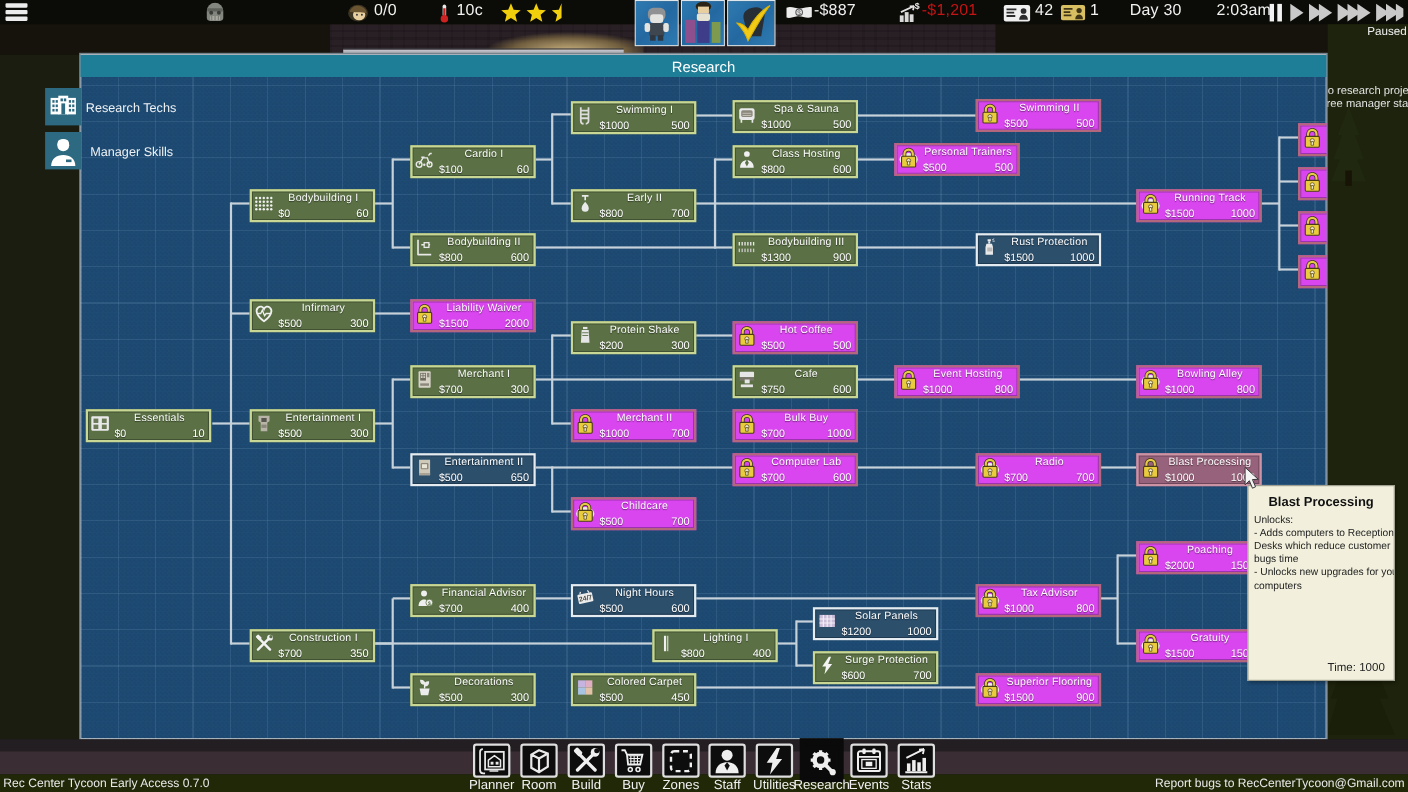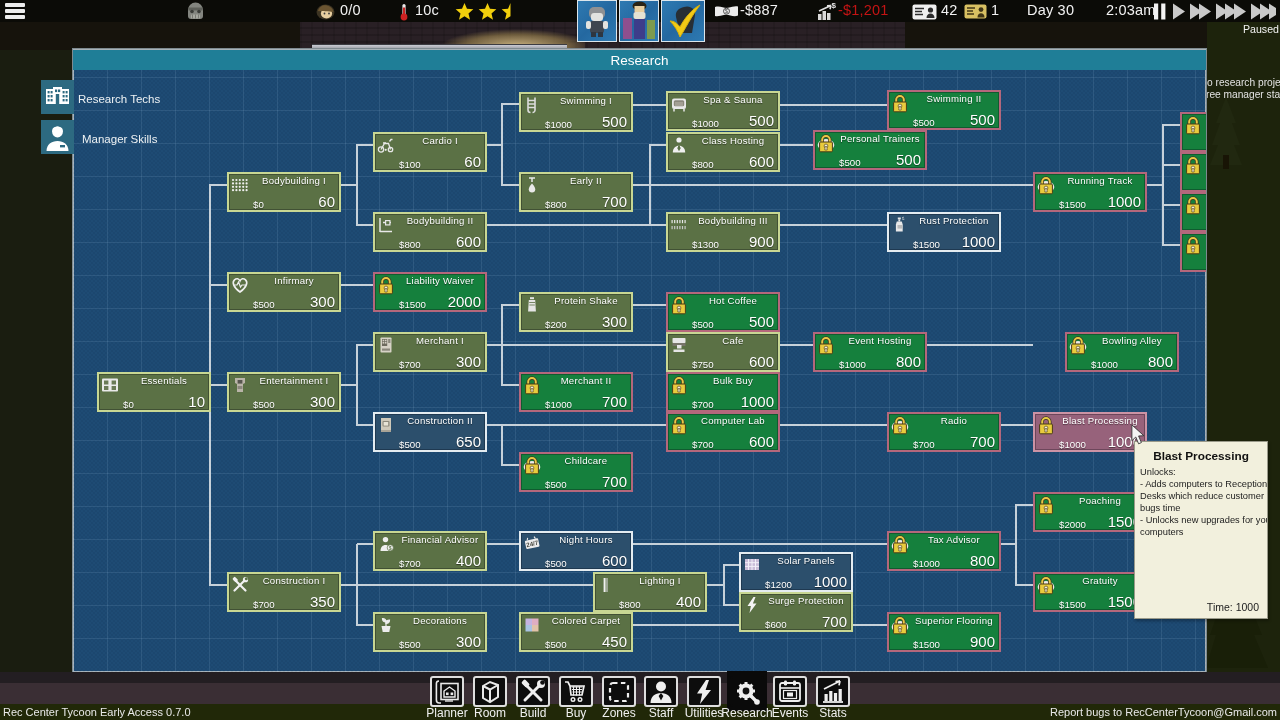--- a/index.html
+++ b/index.html
@@ -12,29 +12,29 @@
 #blob{position:absolute;left:405px;top:23px;width:180px;height:27px;background:radial-gradient(ellipse 95px 22px at 62% 88%,#cdb683,rgba(160,135,80,0.6) 55%,transparent 80%)}
 #winbar{position:absolute;left:312px;top:44px;width:255px;height:6px;background:linear-gradient(#caccd4,#8e8e96);border-top:1px solid #3c3c42}
 #paused{position:absolute;left:1243px;top:22.5px;font-size:10.6px;color:#f2f2f2;z-index:6}
 .pbtn{position:absolute;top:0;height:42px;background:linear-gradient(135deg,#2e7ab2 0%,#2468a0 50%,#2e7ab2 100%);border:1.5px solid #dce6ec}
 #panel{position:absolute;left:73px;top:49px;width:1133px;height:623px;background:#1e4b74;overflow:hidden;box-shadow:inset 0 0 0 1px #a8b2b8,0 0 0 1px #7e8a90}
 #ptitle{position:absolute;left:0;top:1px;width:100%;height:20px;background:#1f7e97;color:#fff;font-size:13.5px;text-align:center;line-height:21px}
 #grid{position:absolute;left:0;top:21px;width:100%;height:602px;
  background-image:repeating-linear-gradient(90deg,rgba(170,205,235,0.12) 0 1px,transparent 1px 34px),repeating-linear-gradient(0deg,rgba(170,205,235,0.12) 0 1px,transparent 1px 33px),repeating-conic-gradient(rgba(0,0,25,0.05) 0% 25%,transparent 0% 50%)}
 #grid{background-size:auto,auto,4px 4px}
 .ln{position:absolute;background:#c6d1da}
-.nd{position:absolute;width:114px;height:40px;border:2px solid;box-shadow:inset 0 0 0 1px rgba(0,0,10,0.28)}
+.nd{position:absolute;width:114px;height:30px;border:2px solid;box-shadow:inset 0 0 0 1px rgba(0,0,10,0.28)}
 .nd.g{background:#5b7145;border-color:#c8d793}
-.nd.r{background:#15803d;border-color:#b4677c}
+.nd.r{background:#d946ef;border-color:#b4677c}
 .nd.b{background:#2c4f6c;border-color:#e4ecf1}
 .nd.h{background:#97627b;border-color:#cc93a5}
 .ni{position:absolute;left:1px;top:1px;width:20px;height:20px}
 .nt{position:absolute;left:22px;right:2px;top:0.5px;text-align:center;font-size:9.6px;letter-spacing:0.25px;color:#fff;white-space:nowrap;text-shadow:0 1px 1px rgba(0,0,0,0.5)}
 .nc{position:absolute;left:24px;bottom:0px;font-size:9.7px;color:#fff;text-shadow:0 1px 1px rgba(0,0,0,0.5)}
-.np{position:absolute;right:4px;bottom:0px;font-size:15px;color:#fff;text-shadow:0 1px 1px rgba(0,0,0,0.5)}
+.np{position:absolute;right:4px;bottom:0px;font-size:10px;color:#fff;text-shadow:0 1px 1px rgba(0,0,0,0.5)}
 .tab{position:absolute;width:33px;height:34px;background:#2d6a81}
 .tablab{position:absolute;font-size:11.5px;color:#eef2f4}
 #rightbg{position:absolute;left:1207px;top:22px;width:73px;height:650px;background:#1d230c}
 #tip{position:absolute;left:1134px;top:441px;width:134px;height:178px;background:#f2f0dd;border:1px solid #9a9a8a;box-shadow:1px 2px 3px rgba(0,0,0,0.3);overflow:hidden;z-index:7}
 #tipt{margin-top:7px;text-align:center;font-size:11.8px;font-weight:bold;color:#111}
 .tl{margin-left:5px;font-size:9.3px;line-height:12px;color:#222;white-space:nowrap}
 #tipb{margin-top:3px}
 #tiptime{position:absolute;right:8px;bottom:5px;font-size:10.5px;color:#222}
 #cursor{position:absolute;left:1131px;top:424px;z-index:8}
 .bstrip{position:absolute;left:0;width:1280px}
@@ -229,21 +229,21 @@
       <div class="ln" style="left:283px;top:94.5px;width:2px;height:82.0px"></div>
       <div class="ln" style="left:428px;top:53.5px;width:2px;height:83.0px"></div>
       <div class="ln" style="left:576px;top:94.5px;width:2px;height:82.0px"></div>
       <div class="ln" style="left:283px;top:294.5px;width:2px;height:82.0px"></div>
       <div class="ln" style="left:428px;top:254.5px;width:2px;height:82.0px"></div>
       <div class="ln" style="left:428px;top:374.5px;width:2px;height:42.0px"></div>
       <div class="ln" style="left:283px;top:494.5px;width:2px;height:82.0px"></div>
       <div class="ln" style="left:650px;top:514.5px;width:2px;height:42.0px"></div>
       <div class="ln" style="left:942px;top:454.5px;width:2px;height:82.0px"></div>
       <div class="ln" style="left:1089px;top:74.5px;width:2px;height:122.0px"></div>
-<div class="nd g" style="left:24px;top:323px">
+<div class="nd g" style="left:5px;top:323px">
         <div class="ni"><svg width="20" height="20" viewBox="0 0 20 20">
             <rect x="2" y="3.5" width="16" height="13" rx="1" fill="#e9e9e9"></rect>
             <rect x="4" y="5.5" width="4.4" height="4" fill="#6a7a56"></rect>
             <rect x="11.6" y="5.5" width="4.4" height="4" fill="#6a7a56"></rect>
             <rect x="4" y="11" width="4.4" height="4" fill="#6a7a56"></rect>
             <rect x="11.6" y="11" width="4.4" height="4" fill="#6a7a56"></rect>
           </svg></div>
         <div class="nt">Essentials</div>
         <div class="nc">$0</div>
         <div class="np">10</div>
@@ -366,21 +366,21 @@
         <div class="nc">$700</div>
         <div class="np">300</div>
       </div>
       <div class="nd b" style="left:300px;top:363px">
         <div class="ni"><svg width="20" height="20" viewBox="0 0 20 20">
             <path d="M5 3 h10 v14 h-10 Z" fill="#cfc9ba"></path>
             <rect x="6.5" y="6" width="7" height="5.6" rx="1" fill="#8d897c"></rect>
             <rect x="7.6" y="7" width="4.6" height="3.6" fill="#e8e4d6"></rect>
             <rect x="5" y="15" width="10" height="2" fill="#a9a396"></rect>
           </svg></div>
-        <div class="nt">Construction II</div>
+        <div class="nt">Entertainment II</div>
         <div class="nc">$500</div>
         <div class="np">650</div>
       </div>
       <div class="nd g" style="left:300px;top:482px">
         <div class="ni"><svg width="20" height="20" viewBox="0 0 20 20">
             <circle cx="9.5" cy="5.6" r="2.7" fill="#efefef"></circle>
             <path d="M4.5 17 c0-4 2.3-6 5-6 c2.7 0 5 2 5 6 Z" fill="#efefef"></path>
             <circle cx="14.3" cy="13.8" r="3.1" fill="#efefef" stroke="#5b7346" stroke-width="0.7"></circle>
             <text x="14.3" y="16" font-family="Liberation Sans" font-size="4.6" font-weight="bold" fill="#5b7346" text-anchor="middle">$</text>
           </svg></div>
@@ -715,21 +715,21 @@
               <path d="M6.2 9.6 V6.8 a3.8 3.8 0 0 1 7.6 0 V9.6" fill="none" stroke="#e7ca45" stroke-width="2"></path>
               <rect x="3.6" y="9" width="12.8" height="9.8" rx="1" fill="#e9cb3e" stroke="#4a3c14" stroke-width="1"></rect>
               <circle cx="10" cy="13" r="1.9" fill="#f2ecdc" stroke="#5a4a16" stroke-width="0.7"></circle>
               <path d="M9.1 13.6 h1.8 l0.3 3.4 h-2.4 Z" fill="#f2ecdc" stroke="#5a4a16" stroke-width="0.7"></path>
             </g>
           </svg></div>
         <div class="nt">Running Track</div>
         <div class="nc">$1500</div>
         <div class="np">1000</div>
       </div>
-      <div class="nd r" style="left:992px;top:283px">
+      <div class="nd r" style="left:960px;top:283px">
         <div class="ni"><svg width="20" height="20" viewBox="0 0 20 20">
             <ellipse cx="10" cy="12" rx="8.3" ry="6" fill="#efe9ea"></ellipse>
             <g>
               <path d="M6.2 9.6 V6.8 a3.8 3.8 0 0 1 7.6 0 V9.6" fill="none" stroke="#3d3322" stroke-width="3.4"></path>
               <path d="M6.2 9.6 V6.8 a3.8 3.8 0 0 1 7.6 0 V9.6" fill="none" stroke="#e7ca45" stroke-width="2"></path>
               <rect x="3.6" y="9" width="12.8" height="9.8" rx="1" fill="#e9cb3e" stroke="#4a3c14" stroke-width="1"></rect>
               <circle cx="10" cy="13" r="1.9" fill="#f2ecdc" stroke="#5a4a16" stroke-width="0.7"></circle>
               <path d="M9.1 13.6 h1.8 l0.3 3.4 h-2.4 Z" fill="#f2ecdc" stroke="#5a4a16" stroke-width="0.7"></path>
             </g>
           </svg></div>

